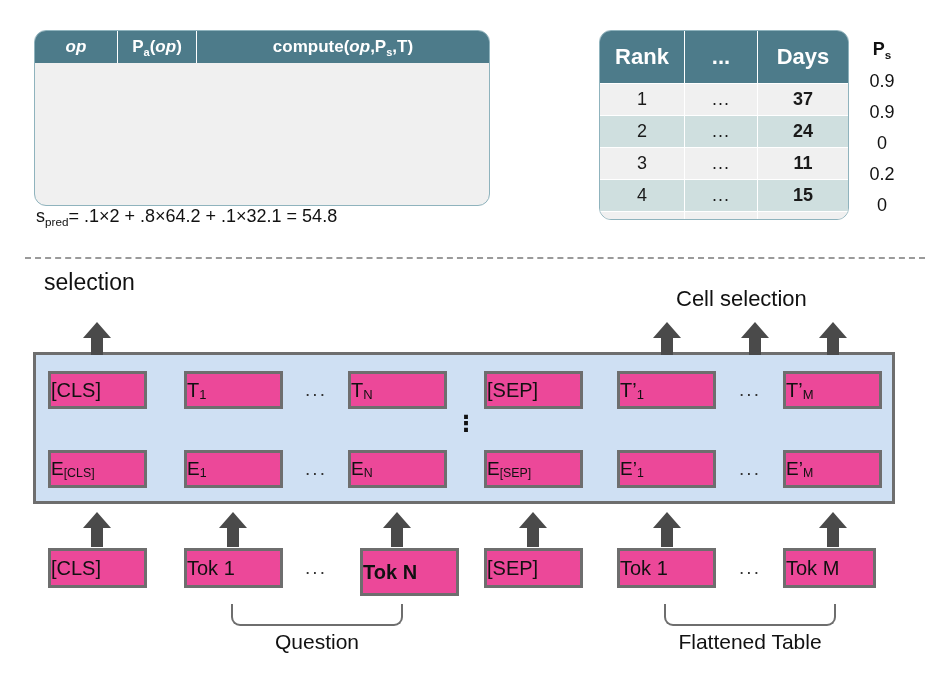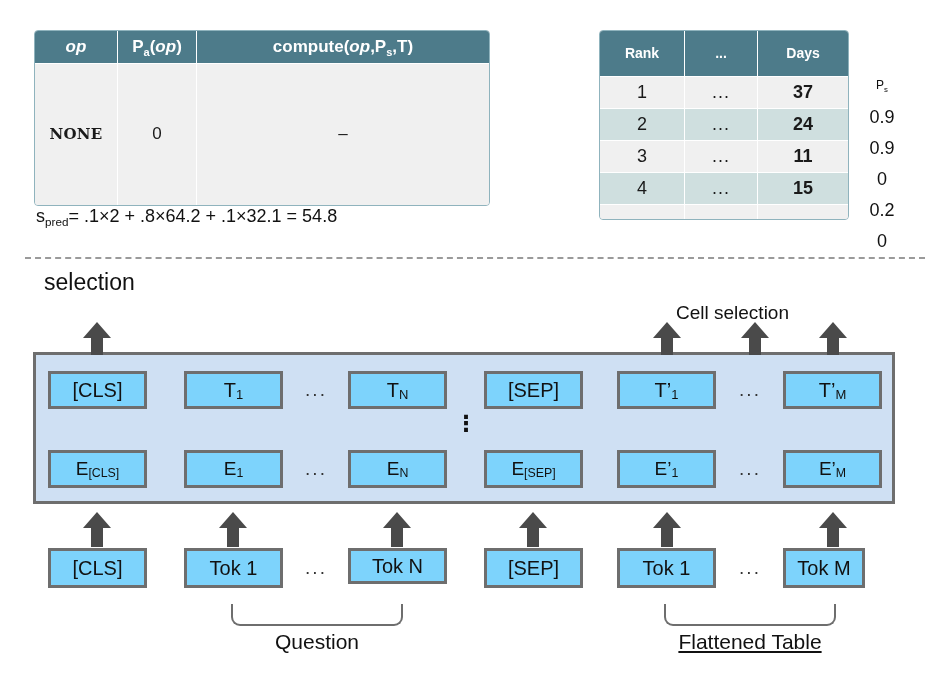--- a/index.html
+++ b/index.html
@@ -4,21 +4,21 @@
 <style>
   html,body{margin:0;padding:0;}
   body{
     width:928px;height:686px;background:#ffffff;position:relative;
     font-family:"Liberation Sans","DejaVu Sans",sans-serif;
     -webkit-font-smoothing:antialiased;
   }
   .abs{position:absolute;}
 
   
-  .tbl-wrap{position:absolute;border:1px solid #8fb3bd;border-radius:4px;
+  .tbl-wrap{position:absolute;border:1px solid #8fb3bd;border-radius:12px;
             overflow:hidden;background:#f0f0f0;box-sizing:border-box;}
   table.grid{border-collapse:collapse;width:100%;height:100%;table-layout:fixed;}
   table.grid th{
     background:#4d7b8a;color:#ffffff;font-weight:bold;
     border-right:1px solid #ffffff;text-align:center;
     padding:0;line-height:1.1;
   }
   table.grid th:last-child{border-right:none;}
   table.grid td{
     border-right:1px solid #ffffff;border-top:1px solid #ffffff;
@@ -32,86 +32,81 @@
   #agg-table{left:34px;top:30px;width:456px;height:176px;}
   #agg-table th{font-size:17px;height:32px;}
   #agg-table td{font-size:17px;height:28px;}
   #agg-table td.opcell{font-family:"DejaVu Serif","Liberation Serif",serif;
                        font-weight:bold;font-size:15px;letter-spacing:.3px;}
   .it{font-style:italic;}
   sub{font-size:.65em;vertical-align:baseline;position:relative;top:.35em;}
 
   
   #rank-table{left:599px;top:30px;width:250px;height:190px;}
-  #rank-table th{font-size:14px;height:45px;}
+  #rank-table th{font-size:22px;height:52px;}
   #rank-table td{font-size:18px;height:31px;}
   #rank-table td.b{font-weight:bold;}
   .dots{color:#333;letter-spacing:1px;}
 
   
   #ps-col{left:852px;top:32px;width:60px;text-align:center;}
-  #ps-col .ps-head{font-size:12px;font-weight:normal;color:#111;height:34px;line-height:34px;margin-top:36px;}
+  #ps-col .ps-head{font-size:18px;font-weight:bold;color:#111;height:34px;line-height:34px;}
   #ps-col .ps-val{font-size:18px;color:#111;height:31px;line-height:31px;}
 
   
   #spred{left:36px;top:206px;font-size:18px;color:#111;white-space:nowrap;}
 
   
   #divider{left:25px;top:257px;width:900px;height:0;
            border-top:2px dashed #9a9a9a;}
 
   
   #encoder-box{left:33px;top:352px;width:862px;height:152px;
       background:#cfe0f3;border:3px solid #6e6e6e;box-sizing:border-box;}
 
-  .cellbox{position:absolute;background:#7dd3fc;border:3px solid #6e6e6e;
-      box-sizing:border-box;display:flex;align-items:center;justify-content:center;
+  .cellbox{position:absolute;background:#ec4899;border:3px solid #6e6e6e;
+      box-sizing:border-box;display:flex;align-items:center;
       font-size:20px;color:#111;}
   .cellbox.small{font-size:19px;}
   .ellip{position:absolute;font-size:19px;color:#333;letter-spacing:2px;
       display:flex;align-items:center;justify-content:center;}
 
   .vdots{position:absolute;font-size:22px;color:#111;line-height:4px;
       text-align:center;font-weight:bold;}
 
   
   .arrow-up{position:absolute;width:28px;}
   .arrow-up .shaft{position:absolute;left:8px;width:12px;background:#4a4a4a;}
   .arrow-up .head{position:absolute;left:0;width:0;height:0;
       border-left:14px solid transparent;border-right:14px solid transparent;
       border-bottom:16px solid #4a4a4a;}
 
   .lbl{position:absolute;color:#111;}
   #lbl-agg{left:28px;top:268px;font-size:23px;line-height:28px;}
   #lbl-agg .l2{display:block;padding-left:16px;}
-  #lbl-cell{left:676px;top:302px;font-size:19px;}
+  #lbl-cell{left:676px;top:286px;font-size:22px;}
 
   
   .brace{position:absolute;border:2px solid #6e6e6e;border-top:none;
       border-radius:0 0 9px 9px;box-sizing:border-box;}
   .brace-lbl{position:absolute;font-size:21px;color:#111;text-align:center;}
 </style>
 </head>
 <body>
 
 <div class="tbl-wrap" id="agg-table">
   <table class="grid">
     <thead>
       <tr>
         <th style="width:82px"><span class="it">op</span></th>
         <th style="width:78px">P<sub>a</sub>(<span class="it">op</span>)</th>
         <th>compute(<span class="it">op</span>,P<sub>s</sub>,T)</th>
       </tr>
     </thead>
     <tbody>
-      <tr class="odd">
-        <td class="opcell">NONE</td>
-        <td>0</td>
-        <td>–</td>
-      </tr>
     </tbody>
   </table>
 </div>
 
 <div id="spred" class="abs"><span>s</span><sub>pred</sub><span>= .1×2 + .8×64.2 + .1×32.1 = 54.8</span></div>
 
 <div class="tbl-wrap" id="rank-table">
   <table class="grid">
     <thead>
       <tr>
@@ -276,33 +271,33 @@
 
 <div class="cellbox" style="left:48px;top:548px;width:99px;height:40px;">
     <span>[CLS]</span>
   </div>
 <div class="cellbox" style="left:184px;top:548px;width:99px;height:40px;">
     <span>Tok 1</span>
   </div>
 <div class="ellip" style="left:296px;top:548px;width:40px;height:40px;">
     <span>...</span>
   </div>
-<div class="cellbox" style="left:348px;top:548px;width:99px;height:36px;">
+<div class="cellbox" style="left:360px;top:548px;width:99px;height:48px;font-weight:bold;">
     <span>Tok N</span>
   </div>
 <div class="cellbox" style="left:484px;top:548px;width:99px;height:40px;">
     <span>[SEP]</span>
   </div>
 <div class="cellbox" style="left:617px;top:548px;width:99px;height:40px;">
     <span>Tok 1</span>
   </div>
 <div class="ellip" style="left:730px;top:548px;width:40px;height:40px;">
     <span>...</span>
   </div>
-<div class="cellbox" style="left:783px;top:548px;width:82px;height:40px;">
+<div class="cellbox" style="left:783px;top:548px;width:93px;height:40px;">
     <span>Tok M</span>
   </div>
 
 <div class="brace" style="left:231px;top:604px;width:172px;height:22px;"></div>
 <div class="brace-lbl" style="left:231px;top:630px;width:172px;">Question</div>
 
 <div class="brace" style="left:664px;top:604px;width:172px;height:22px;"></div>
-<div class="brace-lbl" style="left:654px;top:630px;width:192px;text-decoration:underline;">Flattened Table</div>
+<div class="brace-lbl" style="left:654px;top:630px;width:192px;">Flattened Table</div>
 
 </body></html>

